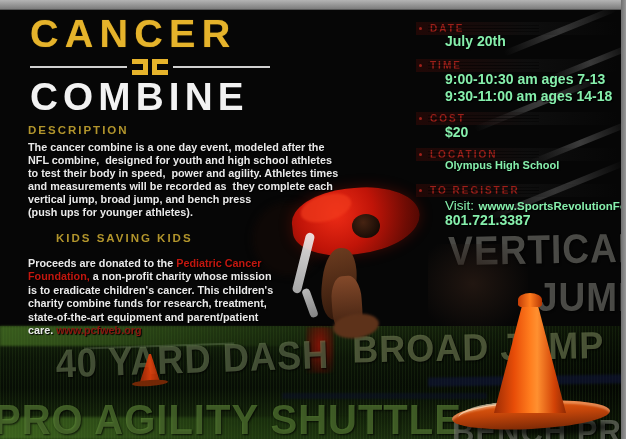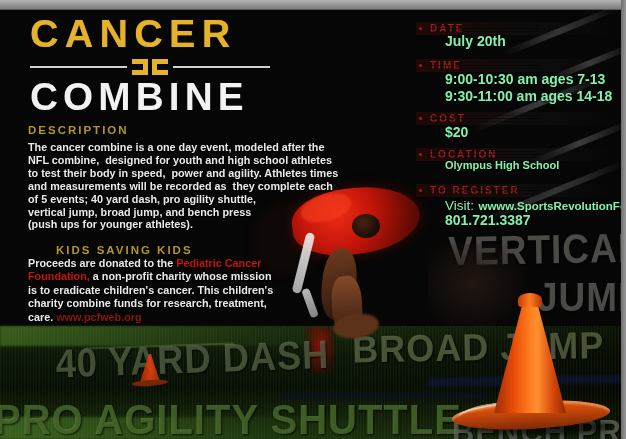--- a/index.html
+++ b/index.html
@@ -100,21 +100,21 @@
   .emblem .g{width:11px;height:6px;border:5px solid #e5b32b;}
   .emblem .g.left{border-left:none;margin-right:4px;}
   .emblem .g.right{border-right:none;}
   .logo-bottom{position:absolute;left:0;top:64px;font-size:38px;font-weight:800;letter-spacing:5px;
       color:#f2f2f2;line-height:1;transform:scale(1.02,1.0);transform-origin:left top;}
 
   
   .sec-heading{position:absolute;left:28px;font-size:11.5px;font-weight:700;letter-spacing:2px;
       color:#b2952c;z-index:5;}
   .h-desc{top:124px;}
-  .h-kids{top:244px;padding-left:28px;}
+  .h-kids{top:232px;padding-left:28px;}
   .body-copy{position:absolute;left:28px;z-index:5;font-size:10.8px;font-weight:700;color:#e9e9e9;
       text-shadow:1px 1px 1px #000;}
   .t-desc{top:141px;line-height:12.9px;}
   .t-kids{top:257px;line-height:13.4px;}
   .body-line{display:block;white-space:pre;}
   .italic{}
   .red-hl{color:#c2170f;}
   .red-link{color:#8c1710;}
 
   
@@ -197,31 +197,31 @@
     </div>
     <div class="logo-bottom">COMBINE</div>
   </div>
 
   <div class="sec-heading h-desc">DESCRIPTION</div>
   <div class="body-copy t-desc">
     <span class="body-line">The cancer combine is a one day event, modeled after the</span>
     <span class="body-line">NFL combine,  designed for youth and high school athletes</span>
     <span class="body-line">to test their body in speed,  power and agility. Athletes times</span>
     <span class="body-line">and measurements will be recorded as  they complete each</span>
-    <span class="body-line">of 5 events; 40 yard dash, pro agility shuttle,</span>
     <span class="body-line">vertical jump, broad jump, and bench press</span>
     <span class="body-line italic">(push ups for younger athletes).</span>
   </div>
 
   <div class="sec-heading h-kids">KIDS SAVING KIDS</div>
   <div class="body-copy t-kids">
     <span class="body-line"><span>Proceeds are donated to the </span><span class="red-hl">Pediatric Cancer</span></span>
     <span class="body-line"><span class="red-hl">Foundation,</span><span> a non-profit charity whose mission</span></span>
     <span class="body-line">is to eradicate children's cancer. This children's</span>
     <span class="body-line">charity combine funds for research, treatment,</span>
+    <span class="body-line">state-of-the-art equipment and parent/patient</span>
     <span class="body-line"><span>care. </span><span class="red-link">www.pcfweb.org</span></span>
   </div>
 
   <div class="panel">
     <div class="p-label" style="top:22px;"><span class="dot"></span><span>DATE</span></div>
     <div class="p-value v14" style="top:33px;">July 20th</div>
 
     <div class="p-label" style="top:59px;"><span class="dot"></span><span>TIME</span></div>
     <div class="p-value v14" style="top:71px;">9:00-10:30 am ages 7-13</div>
     <div class="p-value v14" style="top:88px;">9:30-11:00 am ages 14-18</div>

